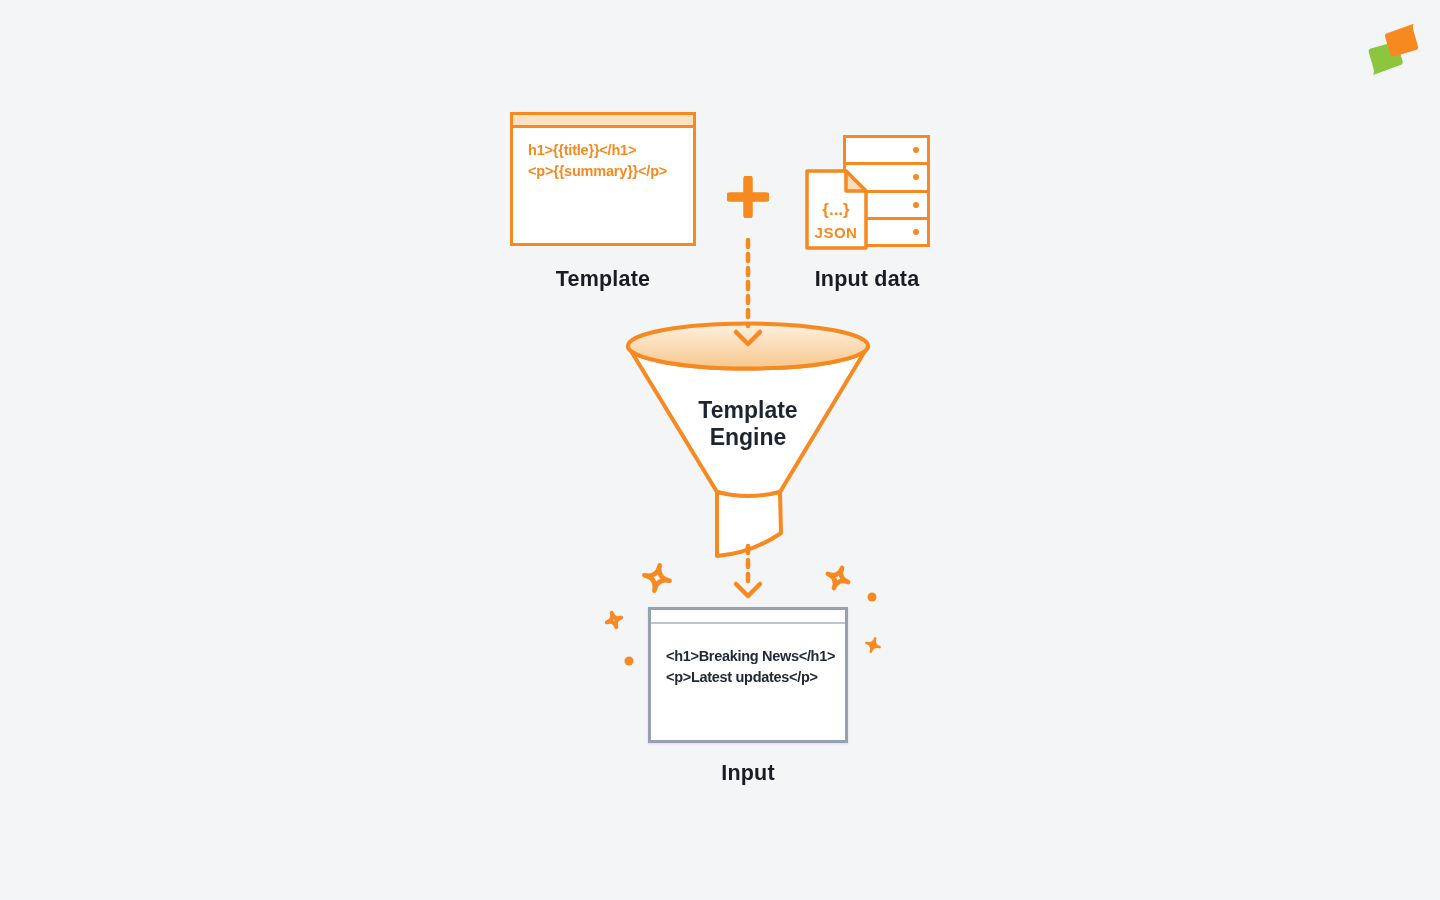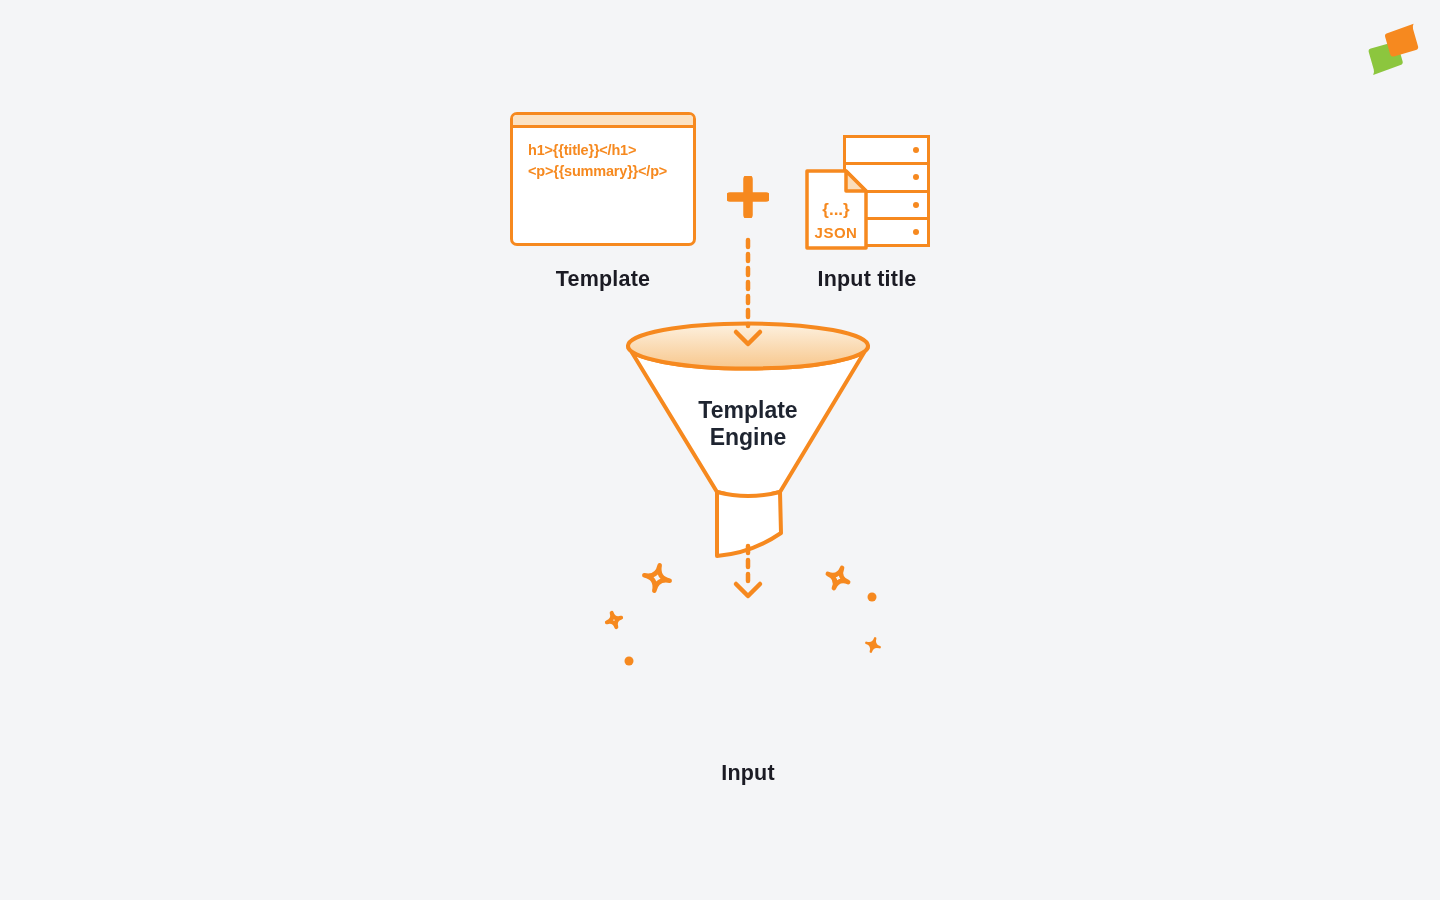--- a/index.html
+++ b/index.html
@@ -8,21 +8,21 @@
     background: #F4F5F7;
     font-family: "Liberation Sans", sans-serif;
     overflow: hidden;
   }
   .stage { position: relative; width: 1440px; height: 900px; }
   .abs { position: absolute; }
 
   
   .win {
     background: #ffffff;
-    border-radius: 7px;
+    border-radius: 0;
     overflow: hidden;
   }
   .win-template {
     left: 510px; top: 112px; width: 186px; height: 134px;
     border: 3px solid #F6891F;
   }
   .win-template .win-header {
     height: 13px; background: #FBE2C3; border-bottom: 3px solid #F6891F;
   }
   .win-template .win-body { padding: 12px 0 0 15px; }
@@ -100,21 +100,21 @@
       </div>
   </div>
 
   <svg class="abs" style="left:803px; top:167px;" width="67" height="85" viewBox="0 0 67 85">
     <path d="M4 4 L43 4 L63 24 L63 81 L4 81 Z" fill="#ffffff" stroke="#F6891F" stroke-width="3.5" stroke-linejoin="round"></path>
     <path d="M43 4 L43 24 L63 24 Z" fill="#FBDDBA" stroke="#F6891F" stroke-width="3.5" stroke-linejoin="round"></path>
     <text x="33" y="48" text-anchor="middle" font-size="17" font-weight="700" fill="#F6891F">{...}</text>
     <text x="33" y="71" text-anchor="middle" font-size="15" font-weight="700" letter-spacing="0.5" fill="#F6891F">JSON</text>
   </svg>
 
-  <div class="abs diagram-label label-input">Input title</div>
+  <div class="abs diagram-label label-input">Input data</div>
 
   <svg class="abs" style="left:600px; top:315px;" width="300" height="250" viewBox="0 0 300 250">
     <defs>
       <linearGradient id="funnelTop" x1="0" y1="0" x2="0" y2="1">
         <stop offset="0" stop-color="#FDF1E0"></stop>
         <stop offset="1" stop-color="#F8C78C"></stop>
       </linearGradient>
     </defs>
 
     <path d="M28 31 A120 22.5 0 0 0 268 31 L180 177 Q148 185 117 177 Z" fill="#ffffff" stroke="#F6891F" stroke-width="4" stroke-linejoin="round"></path>
@@ -147,20 +147,27 @@
     <circle cx="39" cy="111" r="4.5" fill="#F6891F"></circle>
     <g transform="translate(248,28) rotate(22)">
       <path d="M0,-11 Q0,0 11,0 Q0,0 0,11 Q0,0 -11,0 Q0,0 0,-11 Z" fill="#F4F5F7" stroke="#F6891F" stroke-width="4.5" stroke-linejoin="round"></path>
     </g>
     <circle cx="282" cy="47" r="4.5" fill="#F6891F"></circle>
     <g transform="translate(283,95) rotate(18)">
       <path d="M0,-7 Q0,0 7,0 Q0,0 0,7 Q0,0 -7,0 Q0,0 0,-7 Z" fill="#F6891F" stroke="#F6891F" stroke-width="2.5" stroke-linejoin="round"></path>
     </g>
   </svg>
 
+  <div class="abs win win-output">
+    <div class="win-header"></div>
+    <div class="win-body">
+      <div class="code-dark">&lt;h1&gt;Breaking News&lt;/h1&gt;</div>
+      <div class="code-dark">&lt;p&gt;Latest updates&lt;/p&gt;</div>
+    </div>
+  </div>
   <div class="abs diagram-label label-output">Input</div>
 
   <svg class="abs" style="left:1363px; top:17px;" width="62" height="62" viewBox="0 0 62 62">
     <g transform="rotate(-16 22 41)">
       <path d="M8 31 Q8 28 11 28 L35 28 Q38 28 38 31 L38 49 Q38 52 35 52 L6 54 Q8 52 8 49 Z" fill="#8CC63E"></path>
     </g>
     <g transform="rotate(-16 41 24)">
       <path d="M24 15 Q24 12 27 12 L55 10 Q53 12 53 15 L53 33 Q53 36 50 36 L27 36 Q24 36 24 33 Z" fill="#F6891F"></path>
     </g>
   </svg>

